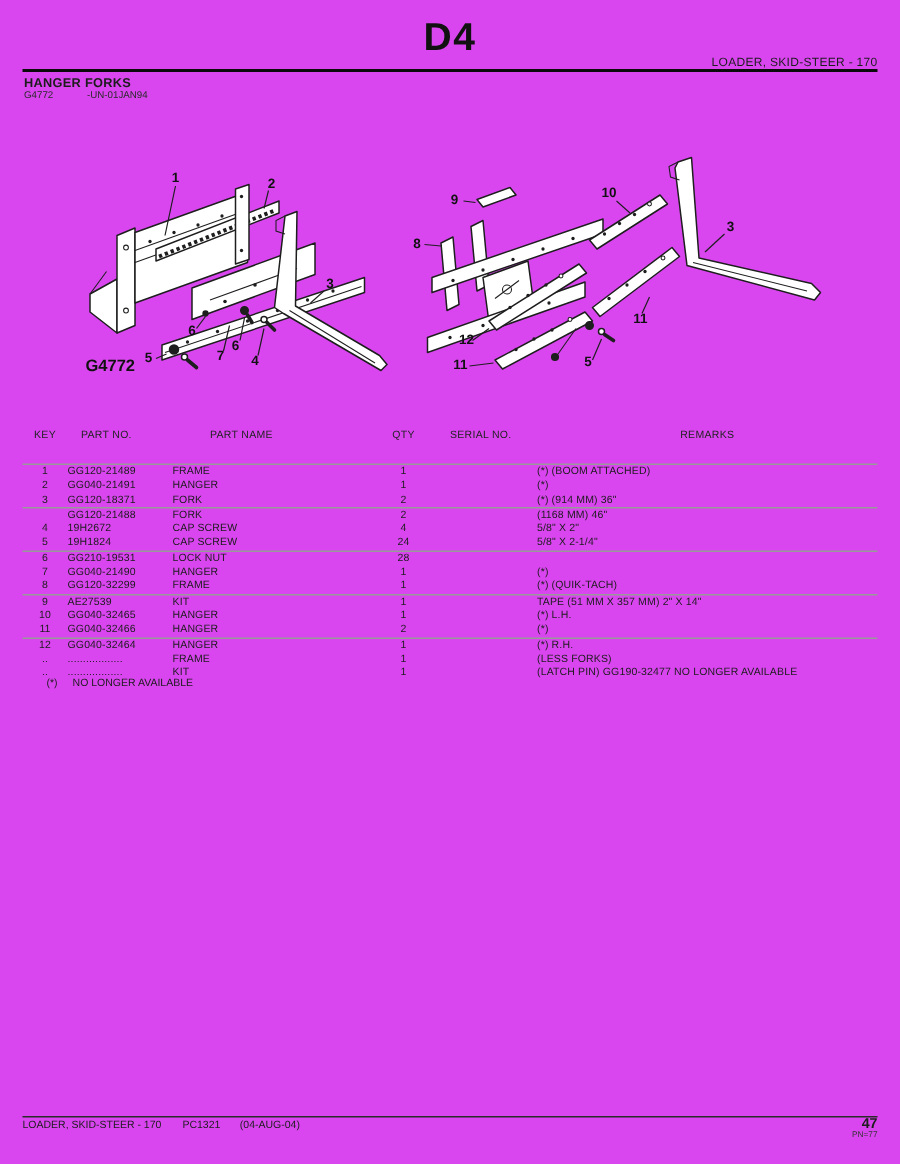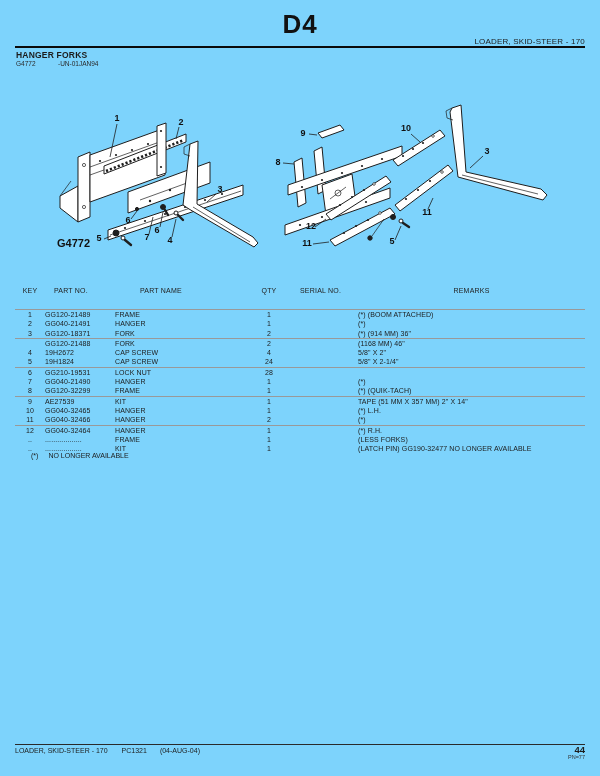--- a/index.html
+++ b/index.html
@@ -1,16 +1,16 @@
 <!DOCTYPE html>
 <html><head>
 <meta charset="utf-8">
 <style>
   html,body{margin:0;padding:0;background:#e8e8e8;}
-  .page{position:relative;width:600px;height:776px;background:#7dd3fc;
+  .page{position:relative;width:600px;height:776px;background:#d946ef;
         font-family:"Liberation Sans",sans-serif;color:#1c1c1c;overflow:hidden;margin:0 auto;}
   .abs{position:absolute;white-space:nowrap;}
 
   .d4{top:9px;left:0;width:100%;text-align:center;font-size:26px;font-weight:700;letter-spacing:1px;color:#111;}
   .model-header{top:37px;right:15px;font-size:8px;letter-spacing:.2px;}
   .top-rule{top:46px;left:15px;right:15px;height:2px;background:#0a0a0a;}
   .section-title{top:50px;left:16px;font-size:8.5px;font-weight:700;letter-spacing:.2px;}
   .fig-line{top:60px;left:16px;font-size:6.5px;color:#2a2a2a;}
   .fig-ref{display:inline-block;width:42px;}
 
@@ -344,16 +344,16 @@
   </div>
 
   <div class="abs footnote">
     <span class="sym">(*)</span><span>NO LONGER AVAILABLE</span>
   </div>
 
   <div class="abs page-footer-rule"></div>
   <div class="abs footer-left">
     <span class="seg1">LOADER, SKID-STEER - 170</span><span class="seg2">PC1321</span><span>(04-AUG-04)</span>
   </div>
-  <div class="abs page-num">44</div>
+  <div class="abs page-num">47</div>
   <div class="abs print-ref">PN=77</div>
 
 </div>
 
 </body></html>

